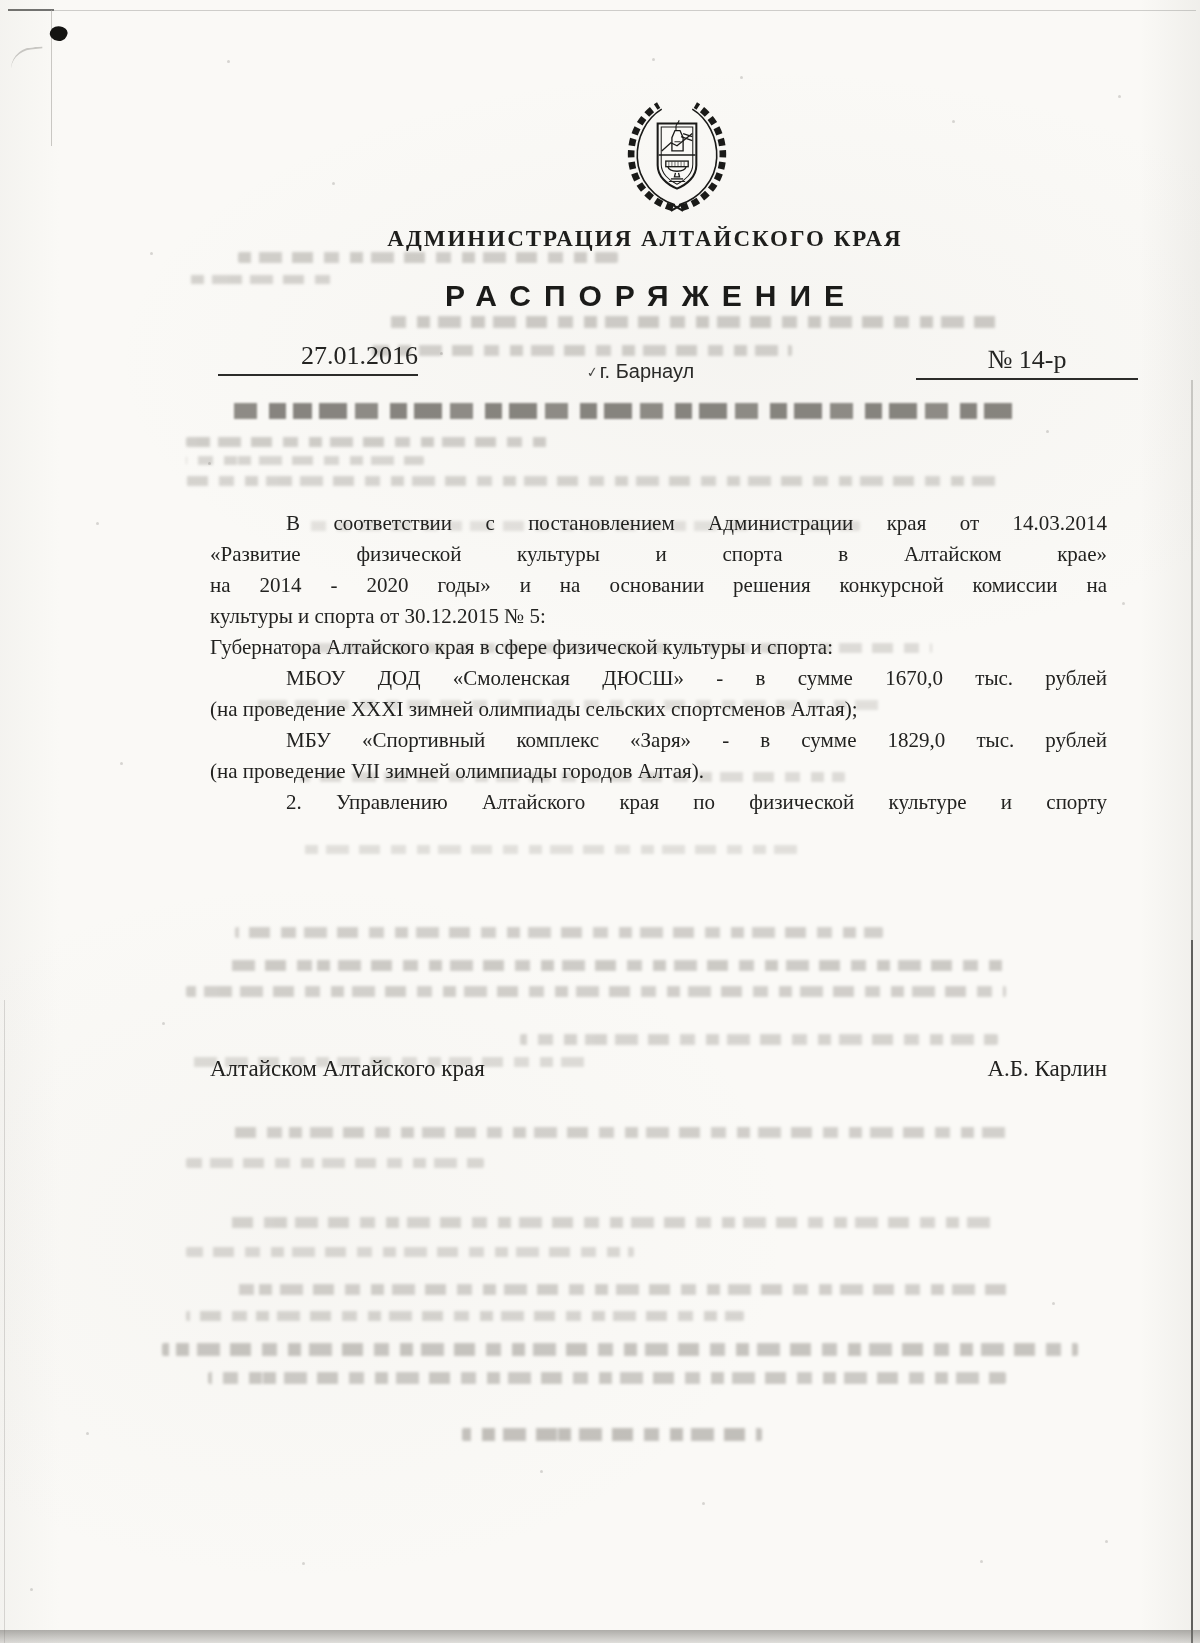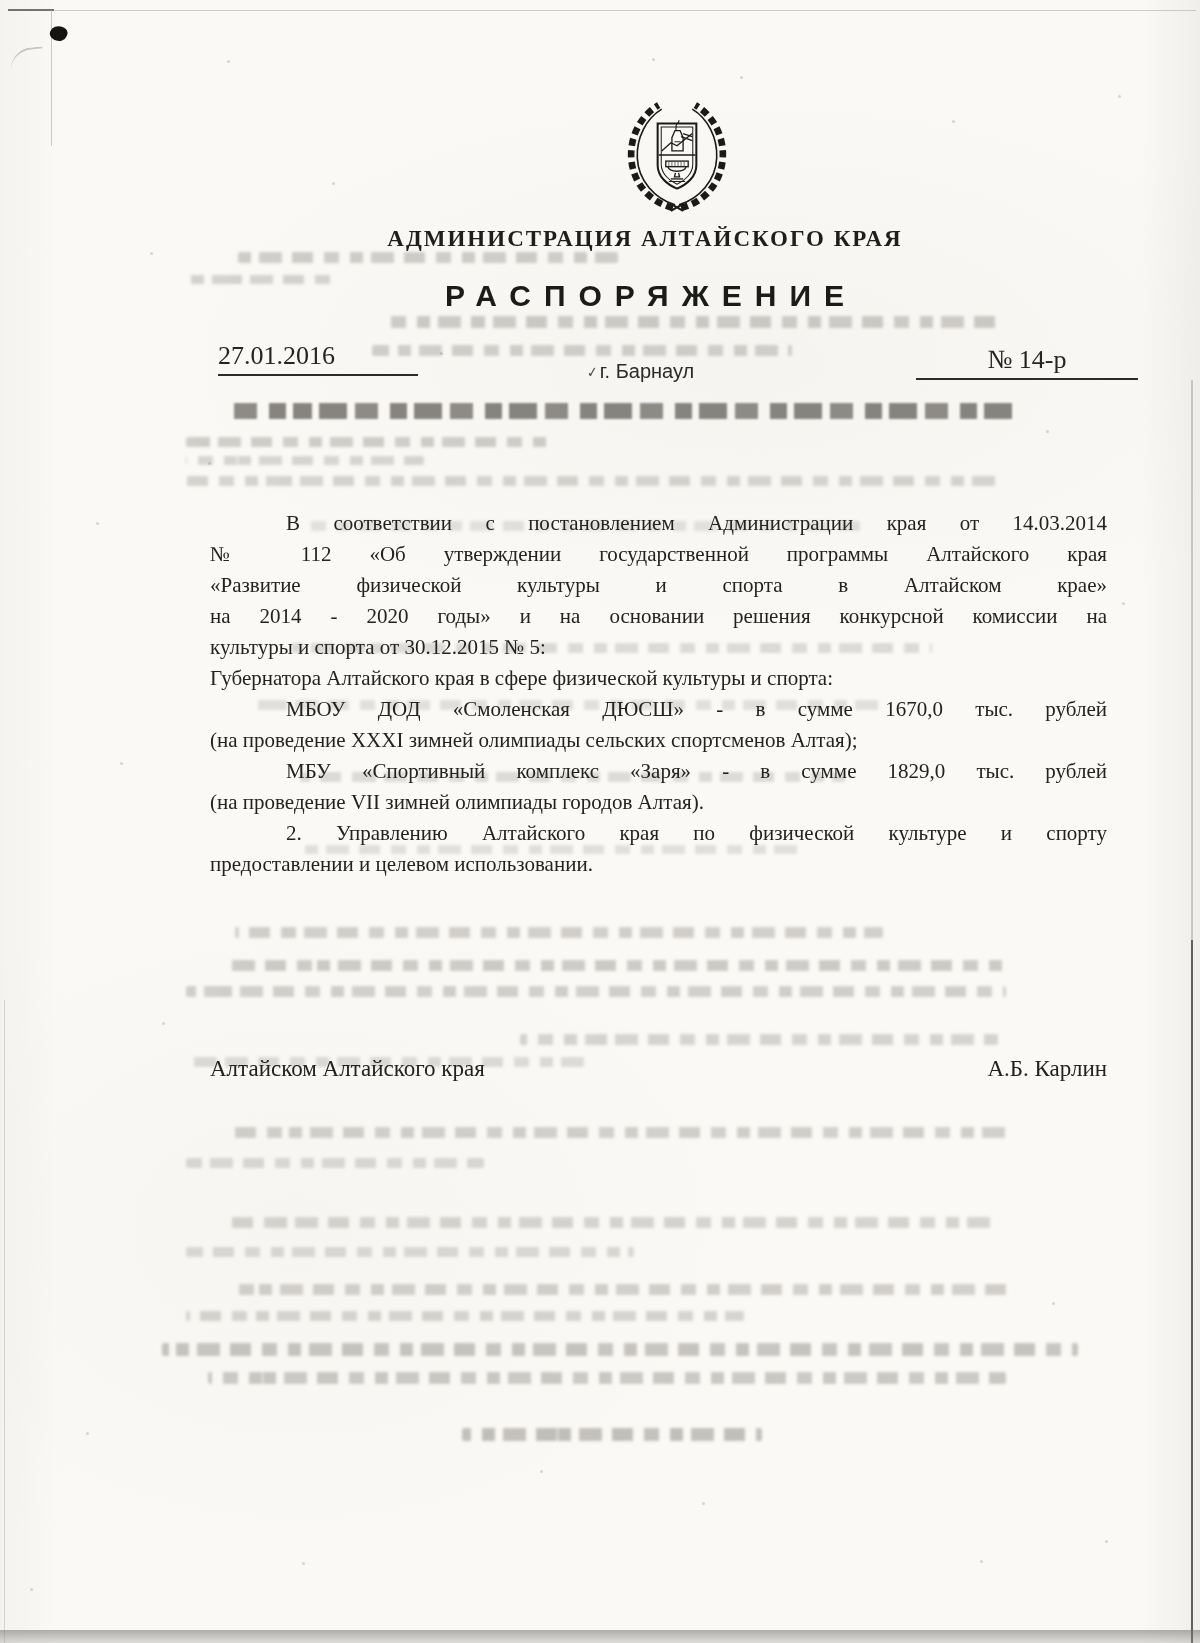--- a/index.html
+++ b/index.html
@@ -19,21 +19,21 @@
   .org-name {
     position:absolute; left:145px; top:226px; width:1000px; text-align:center;
     font-size:23px; font-weight:bold; letter-spacing:2px; color:#1e1e1c;
   }
   .doc-type {
     position:absolute; left:151px; top:279px; width:1000px; text-align:center;
     font-family:"Liberation Sans", sans-serif; font-size:30px; font-weight:bold;
     letter-spacing:13px; color:#1b1b19;
   }
   .date-block {
-    position:absolute; left:218px; top:341px; width:200px; text-align:left;
+    position:absolute; left:218px; top:341px; width:200px; text-align:right;
     font-size:26px; padding-bottom:3px; border-bottom:2px solid #2c2c2a;
   }
   .number-block {
     position:absolute; left:916px; top:345px; width:222px; text-align:center;
     font-size:26px; padding-bottom:3px; border-bottom:2px solid #2c2c2a;
   }
   .city-row {
     position:absolute; left:586px; top:360px; display:flex; align-items:flex-start; gap:2px;
     font-family:"Liberation Sans", sans-serif; font-size:20px; color:#2a2a28;
   }
@@ -202,31 +202,29 @@
     <span>№ 14-р</span>
   </div>
 
   <div class="city-row">
     <span class="tick">✓</span>
     <span>г. Барнаул</span>
   </div>
 
   <div class="doc-body">
       <div class="bline indent">В соответствии с постановлением Администрации края от 14.03.2014</div>
-      <div class="bline">№ 112 «Об утверждении государственной программы Алтайского края</div>
       <div class="bline">«Развитие физической культуры и спорта в Алтайском крае»</div>
       <div class="bline">на 2014 - 2020 годы» и на основании решения конкурсной комиссии на</div>
       <div class="bline endline">культуры и спорта от 30.12.2015 № 5:</div>
       <div class="bline endline">Губернатора Алтайского края в сфере физической культуры и спорта:</div>
       <div class="bline indent">МБОУ ДОД «Смоленская ДЮСШ» - в сумме 1670,0 тыс. рублей</div>
       <div class="bline endline">(на проведение XXXI зимней олимпиады сельских спортсменов Алтая);</div>
       <div class="bline indent">МБУ «Спортивный комплекс «Заря» - в сумме 1829,0 тыс. рублей</div>
       <div class="bline endline">(на проведение VII зимней олимпиады городов Алтая).</div>
       <div class="bline indent">2. Управлению Алтайского края по физической культуре и спорту</div>
-      <div class="bline endline">предоставлении и целевом использовании.</div>
     </div>
 
   <div class="signature-row">
     <span>Алтайском Алтайского края</span>
     <span>А.Б. Карлин</span>
   </div>
 
 </div>
 
 </body></html>

